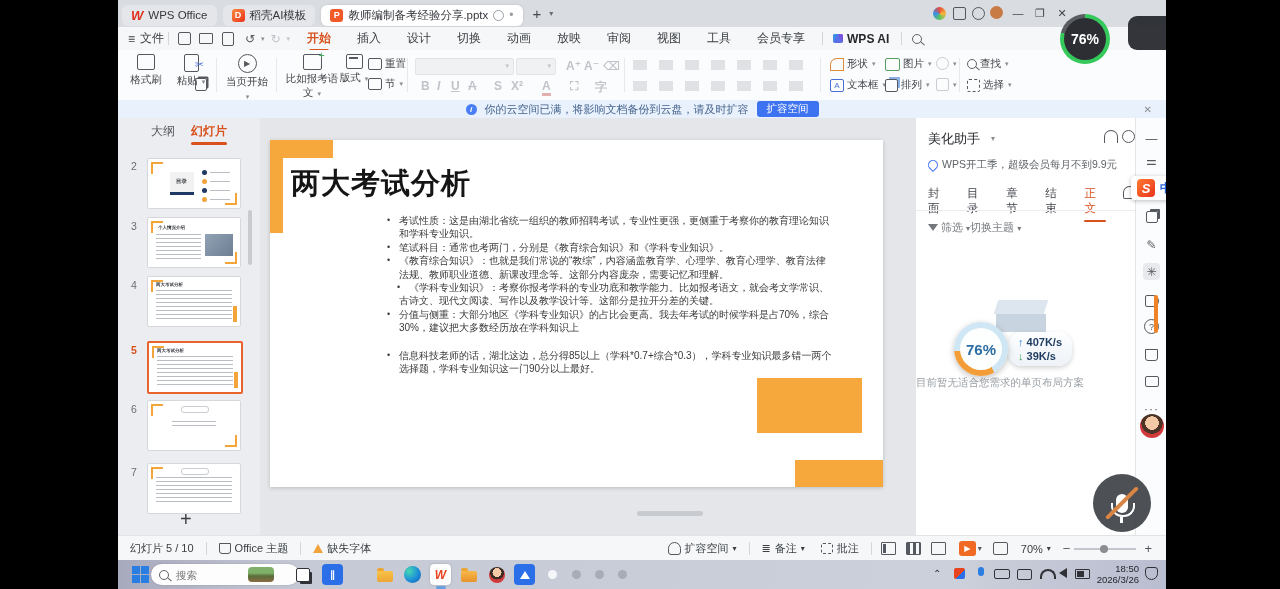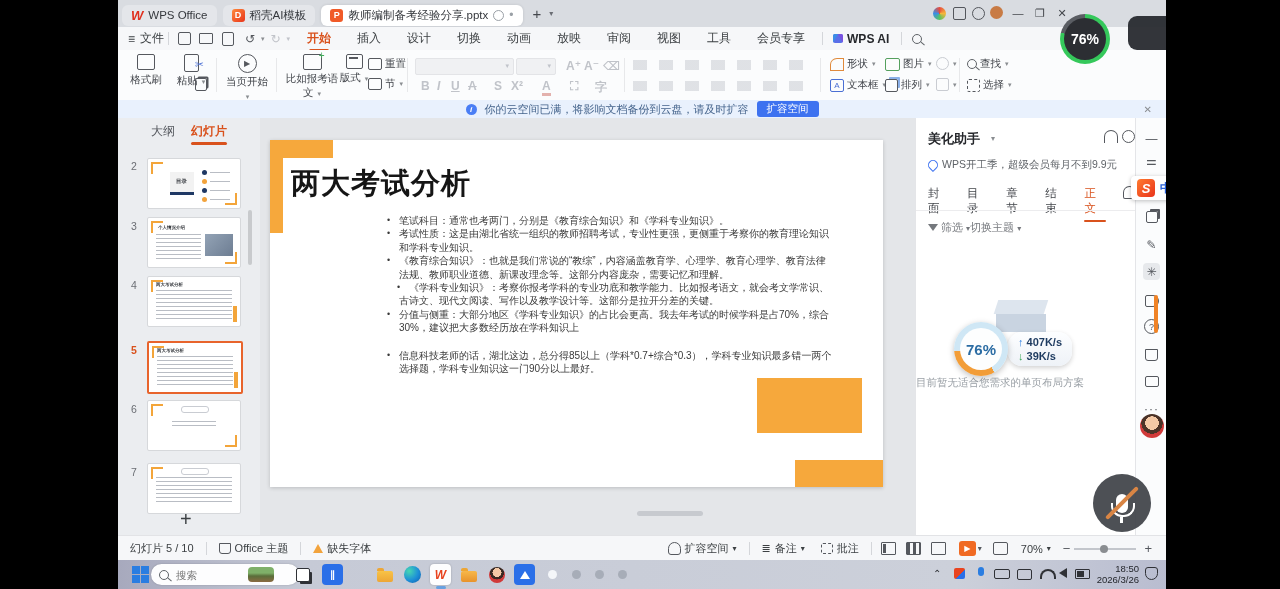--- a/index.html
+++ b/index.html
@@ -71,21 +71,21 @@
   .sbody li{position:relative;list-style:none;padding-left:13px;font-size:10px;line-height:13.4px;color:#3a3a3a;margin:0}
   .sbody li::before{content:"•";position:absolute;left:1px;top:0;font-size:9px;color:#3a3a3a}
   .sbody li.gap{margin-bottom:14px}
   .sbody li.indent{text-indent:10px}
   .vsb{position:absolute;left:757px;top:152px;width:6px;height:180px}
   .sb-thumb{background:#c7cacf;border-radius:3px}
   .chev{width:0;height:0;border-left:4px solid transparent;border-right:4px solid transparent}
 
   
   .bpanel{position:absolute;left:797px;top:118px;width:220px;height:417px;background:#fff;border-left:1px solid #e4e5e8}
-  .bhead{position:absolute;left:12px;top:12px;font-size:13px;font-weight:bold;color:#26282c}
+  .bhead{position:absolute;left:12px;top:12px;font-size:13px;font-weight:normal;color:#26282c}
   .bpromo{position:absolute;left:12px;top:40px;font-size:10.5px;color:#5f6368;display:flex;align-items:center;gap:4px;white-space:nowrap}
   .btabs{position:absolute;left:12px;top:68px;display:flex;gap:17px;font-size:11.5px;color:#44474c}
   .btab.active{color:#d9521d;position:relative}
   .btab.active::after{content:"";position:absolute;left:0;right:0;bottom:-6px;height:2px;background:#d9521d;border-radius:2px}
   .bdiv{position:absolute;left:0;top:92px;width:100%;height:1px;background:#ececee}
   .brow2{position:absolute;left:12px;right:16px;top:102px;display:flex;justify-content:flex-start;font-size:11px;color:#75787d}
   .emptybox{position:absolute;left:80px;top:182px}
   .btext{position:absolute;left:0;top:258px;width:100%;font-size:10.5px;color:#9aa0a6}
 
   
@@ -379,22 +379,22 @@
   <div class="abs" style="left:130px;top:210px;width:4px;height:55px;border-radius:2px;background:#c8cacd"></div>
 
   <div class="canvas">
     <div class="slide">
       <div class="deco" style="left:0;top:0;width:63px;height:93px"></div>
       <div class="abs" style="left:13px;top:18px;width:600px;height:75px;background:#fff"></div>
       <div class="stitle">两大考试分析</div>
       <div class="deco" style="left:487px;top:238px;width:105px;height:55px"></div>
       <div class="deco" style="left:525px;top:320px;width:88px;height:27px"></div>
       <ul class="sbody">
+        <li>考试性质：这是由湖北省统一组织的教师招聘考试，专业性更强，更侧重于考察你的教育理论知识和学科专业知识。</li>
         <li>笔试科目：通常也考两门，分别是《教育综合知识》和《学科专业知识》。</li>
-        <li>考试性质：这是由湖北省统一组织的教师招聘考试，专业性更强，更侧重于考察你的教育理论知识和学科专业知识。</li>
         <li>《教育综合知识》：也就是我们常说的“教综”，内容涵盖教育学、心理学、教育心理学、教育法律法规、教师职业道德、新课改理念等。这部分内容庞杂，需要记忆和理解。</li>
         <li class="indent">《学科专业知识》：考察你报考学科的专业功底和教学能力。比如报考语文，就会考文学常识、古诗文、现代文阅读、写作以及教学设计等。这部分是拉开分差的关键。</li>
         <li class="gap">分值与侧重：大部分地区《学科专业知识》的占比会更高。我去年考试的时候学科是占70%，综合30%，建议把大多数经历放在学科知识上</li>
         <li>信息科技老师的话，湖北这边，总分得85以上（学科*0.7+综合*0.3），学科专业知识最多错一两个选择题，学科专业知识这一门90分以上最好。</li>
       </ul>
     </div>
 
     <div class="vsb">
         <div class="sb-thumb" style="width:6px;height:60px;margin-top:0"></div>
       </div>

